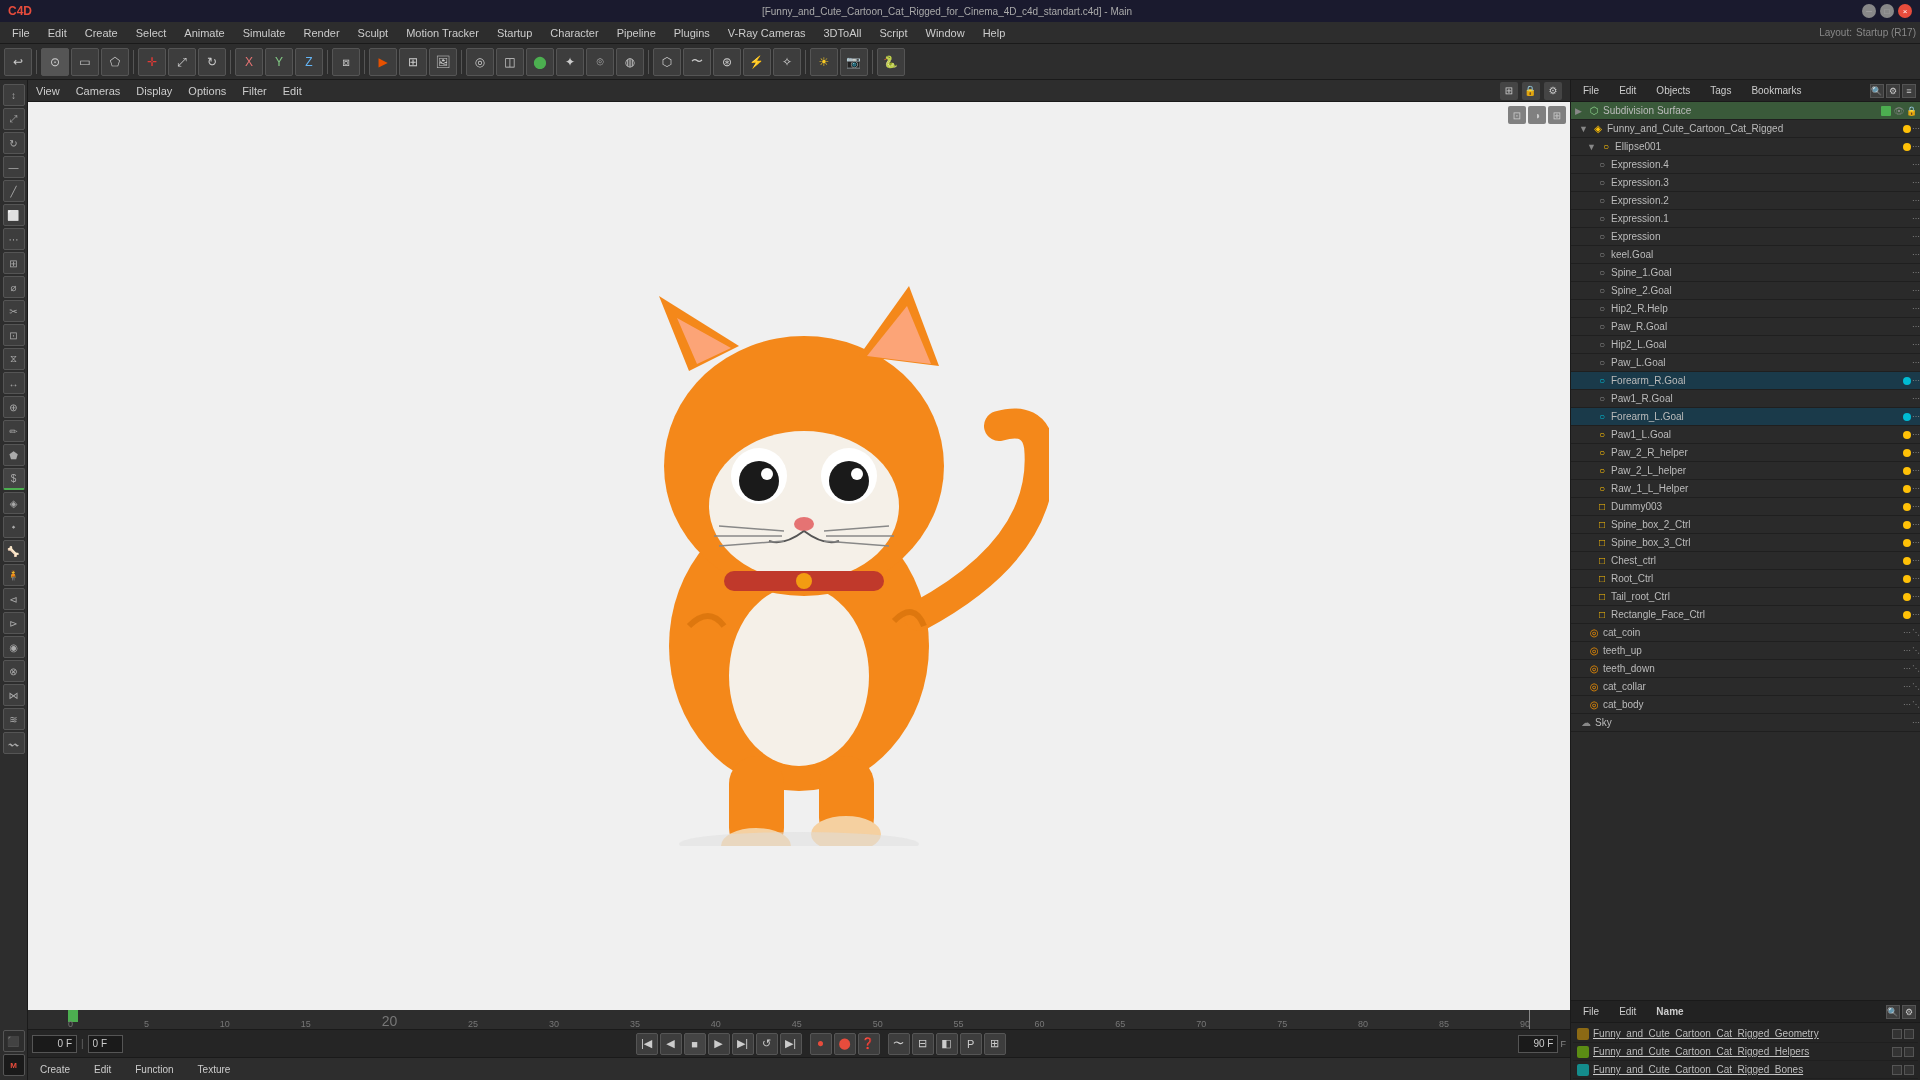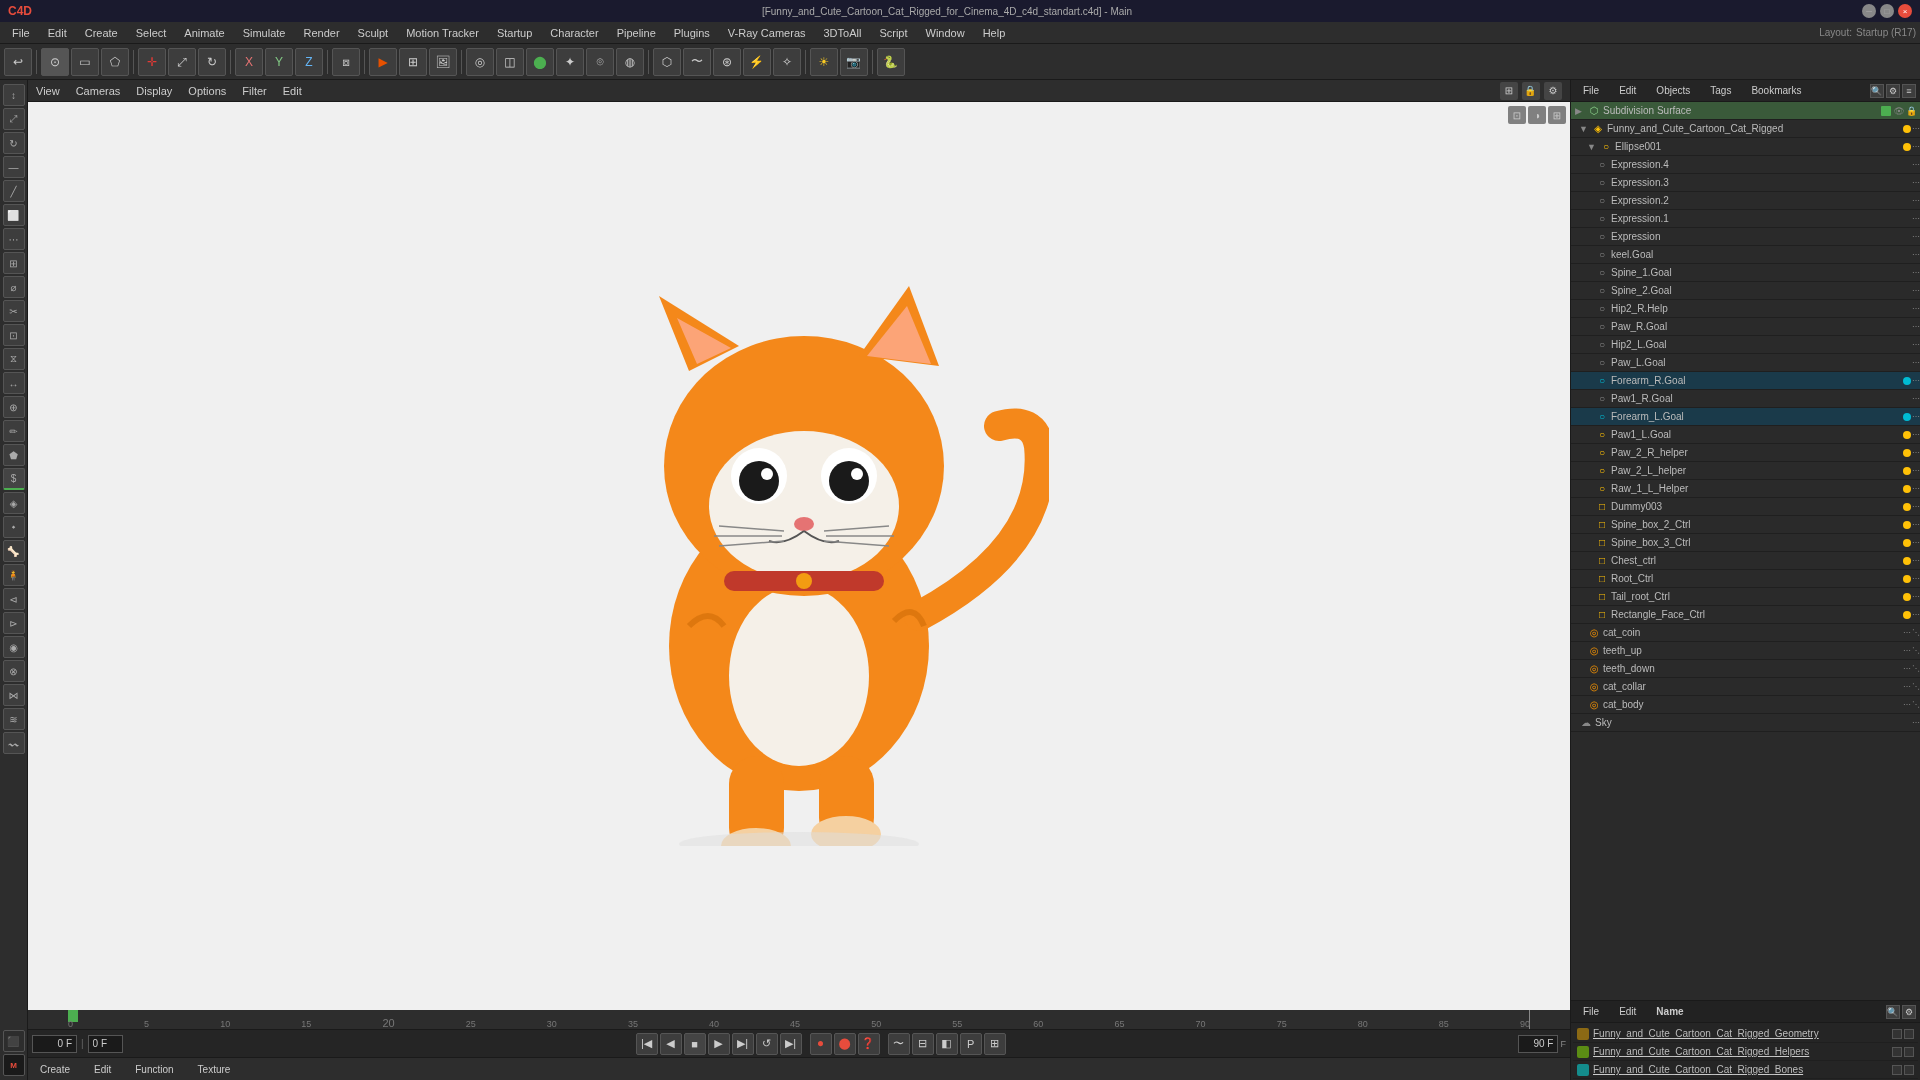--- a/index.html
+++ b/index.html
@@ -356,21 +356,21 @@
 
       <div style="position:absolute;left:40px;top:0;bottom:0;width:10px;height:12px;background:#4CAF50;"></div>
       <div style="position:absolute;right:40px;top:0;bottom:0;width:1px;background:#888;"></div>
 
       <div style="position:absolute;left:0;top:0;right:0;bottom:0;padding:0 40px;display:flex;align-items:flex-end;">
         <div style="flex:1;display:flex;justify-content:space-between;align-items:flex-end;">
           <span style="font-size:9px;color:#777;">0</span>
           <span style="font-size:9px;color:#777;">5</span>
           <span style="font-size:9px;color:#777;">10</span>
           <span style="font-size:9px;color:#777;">15</span>
-          <span style="font-size:11px;color:#777;">20</span>
+          <span style="font-size:14px;color:#777;">20</span>
           <span style="font-size:9px;color:#777;">25</span>
           <span style="font-size:9px;color:#777;">30</span>
           <span style="font-size:9px;color:#777;">35</span>
           <span style="font-size:9px;color:#777;">40</span>
           <span style="font-size:9px;color:#777;">45</span>
           <span style="font-size:9px;color:#777;">50</span>
           <span style="font-size:9px;color:#777;">55</span>
           <span style="font-size:9px;color:#777;">60</span>
           <span style="font-size:9px;color:#777;">65</span>
           <span style="font-size:9px;color:#777;">70</span>

